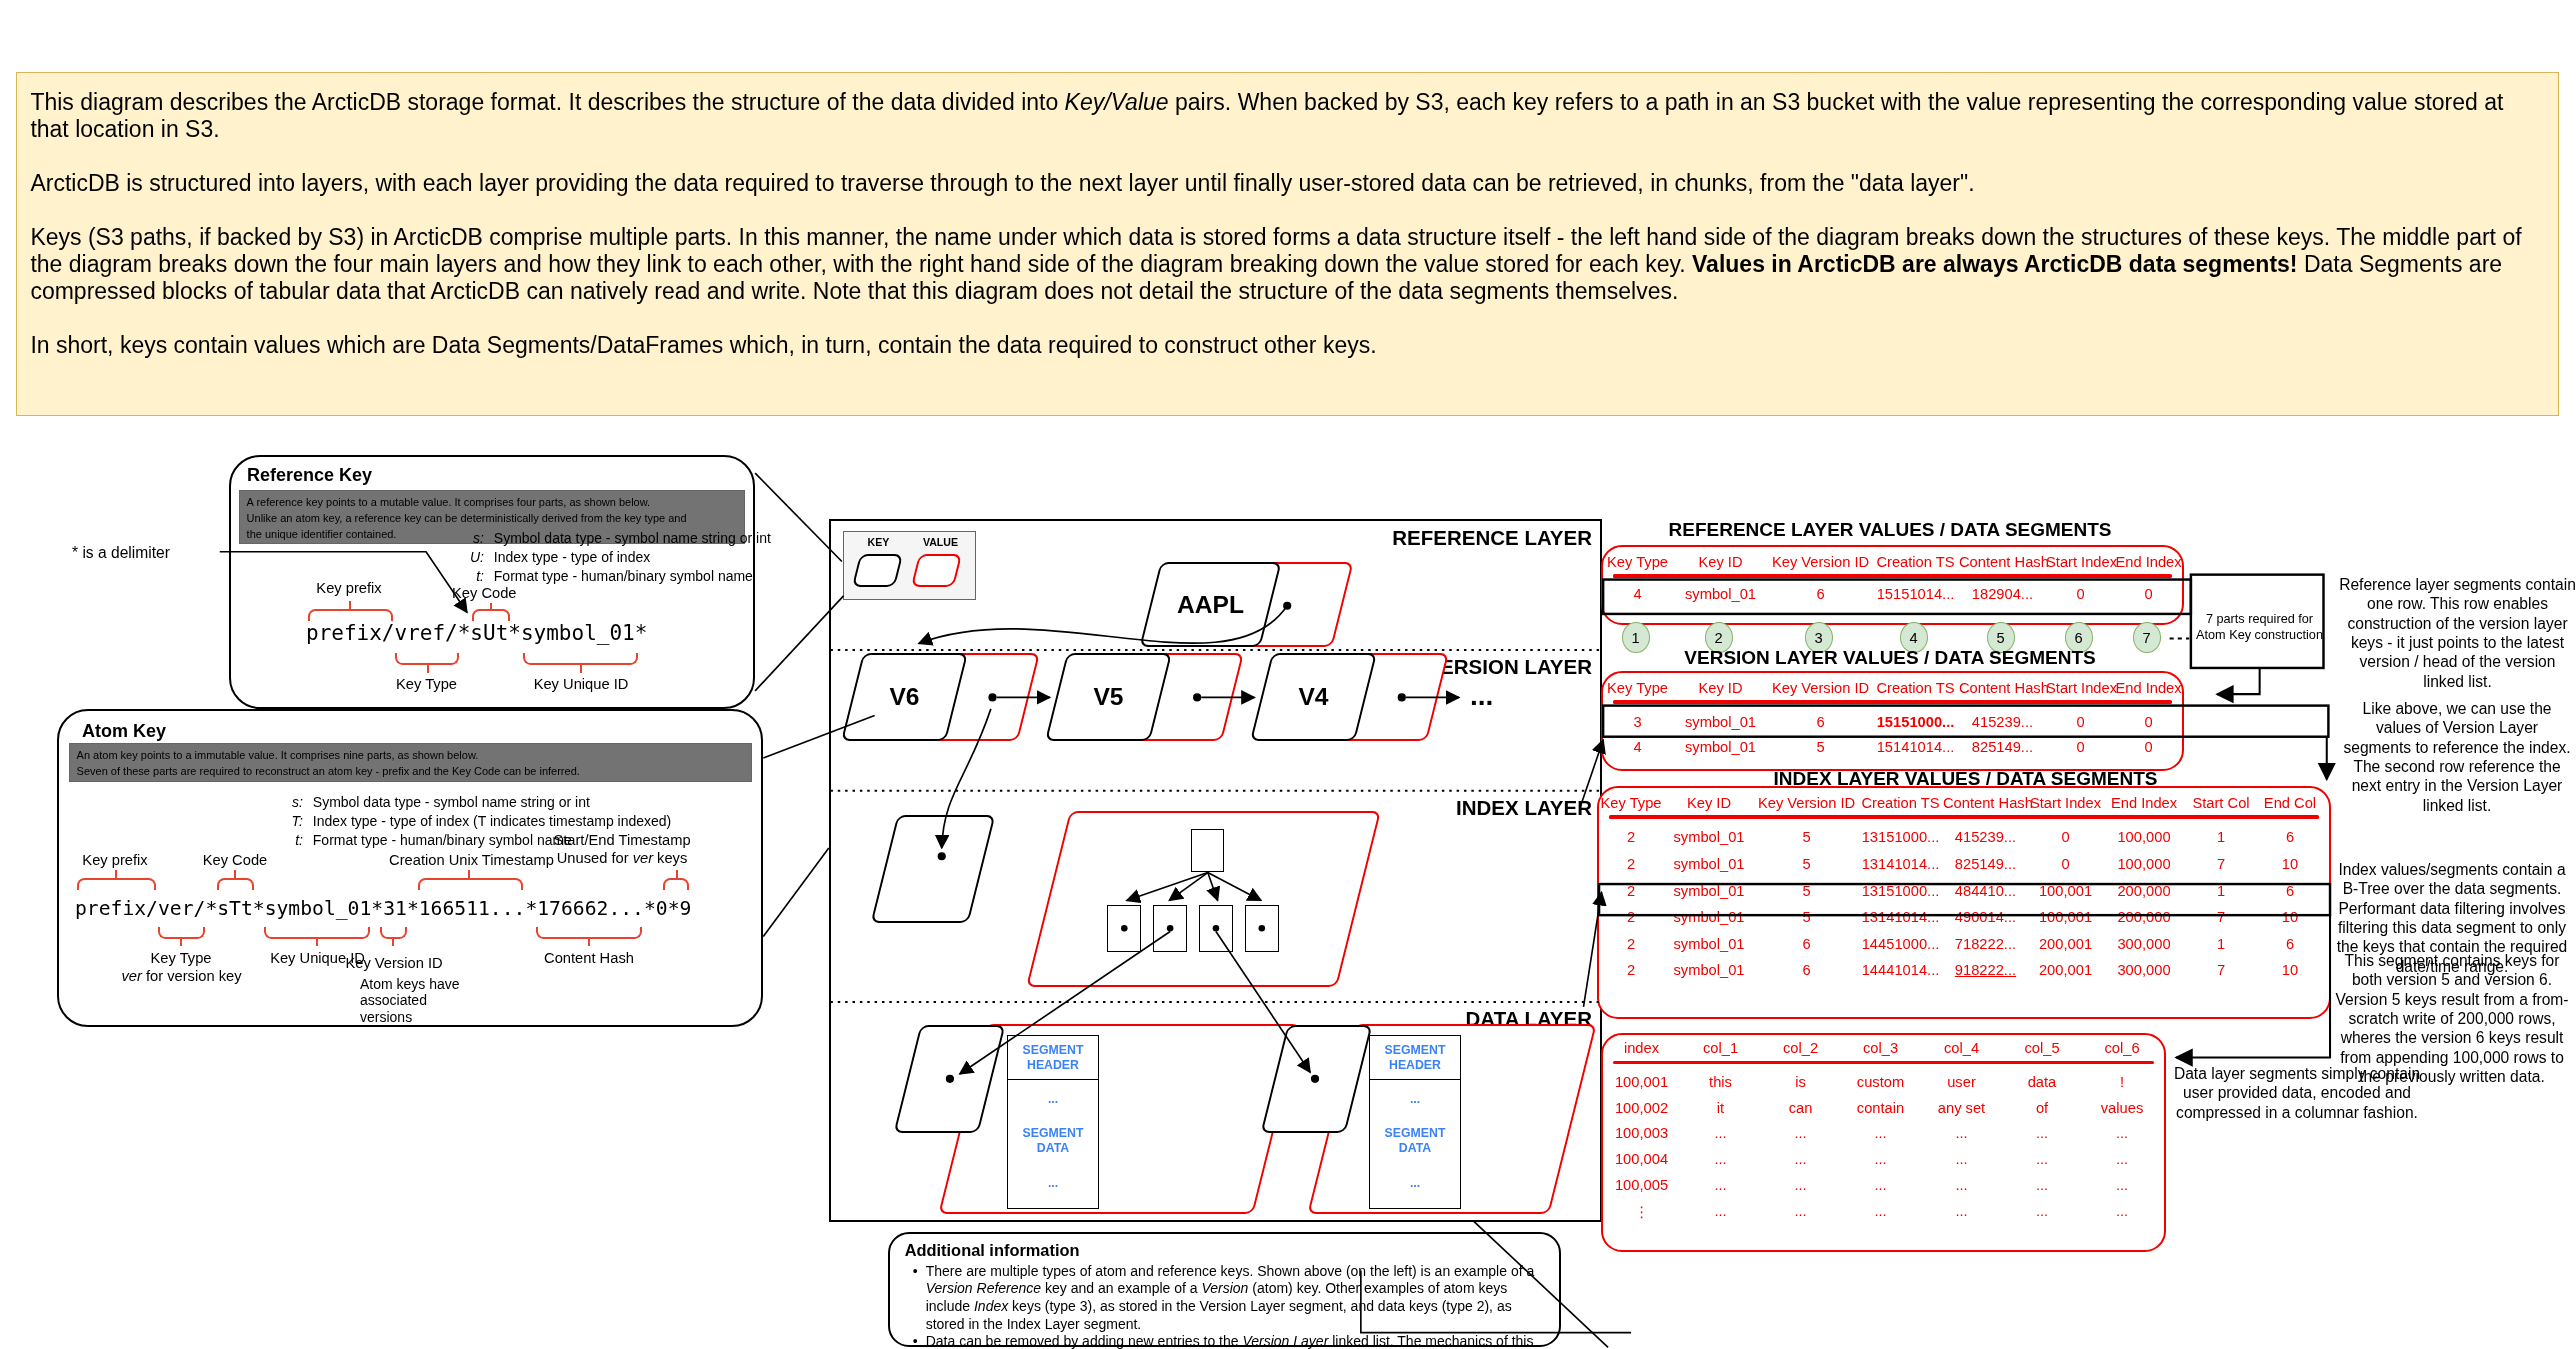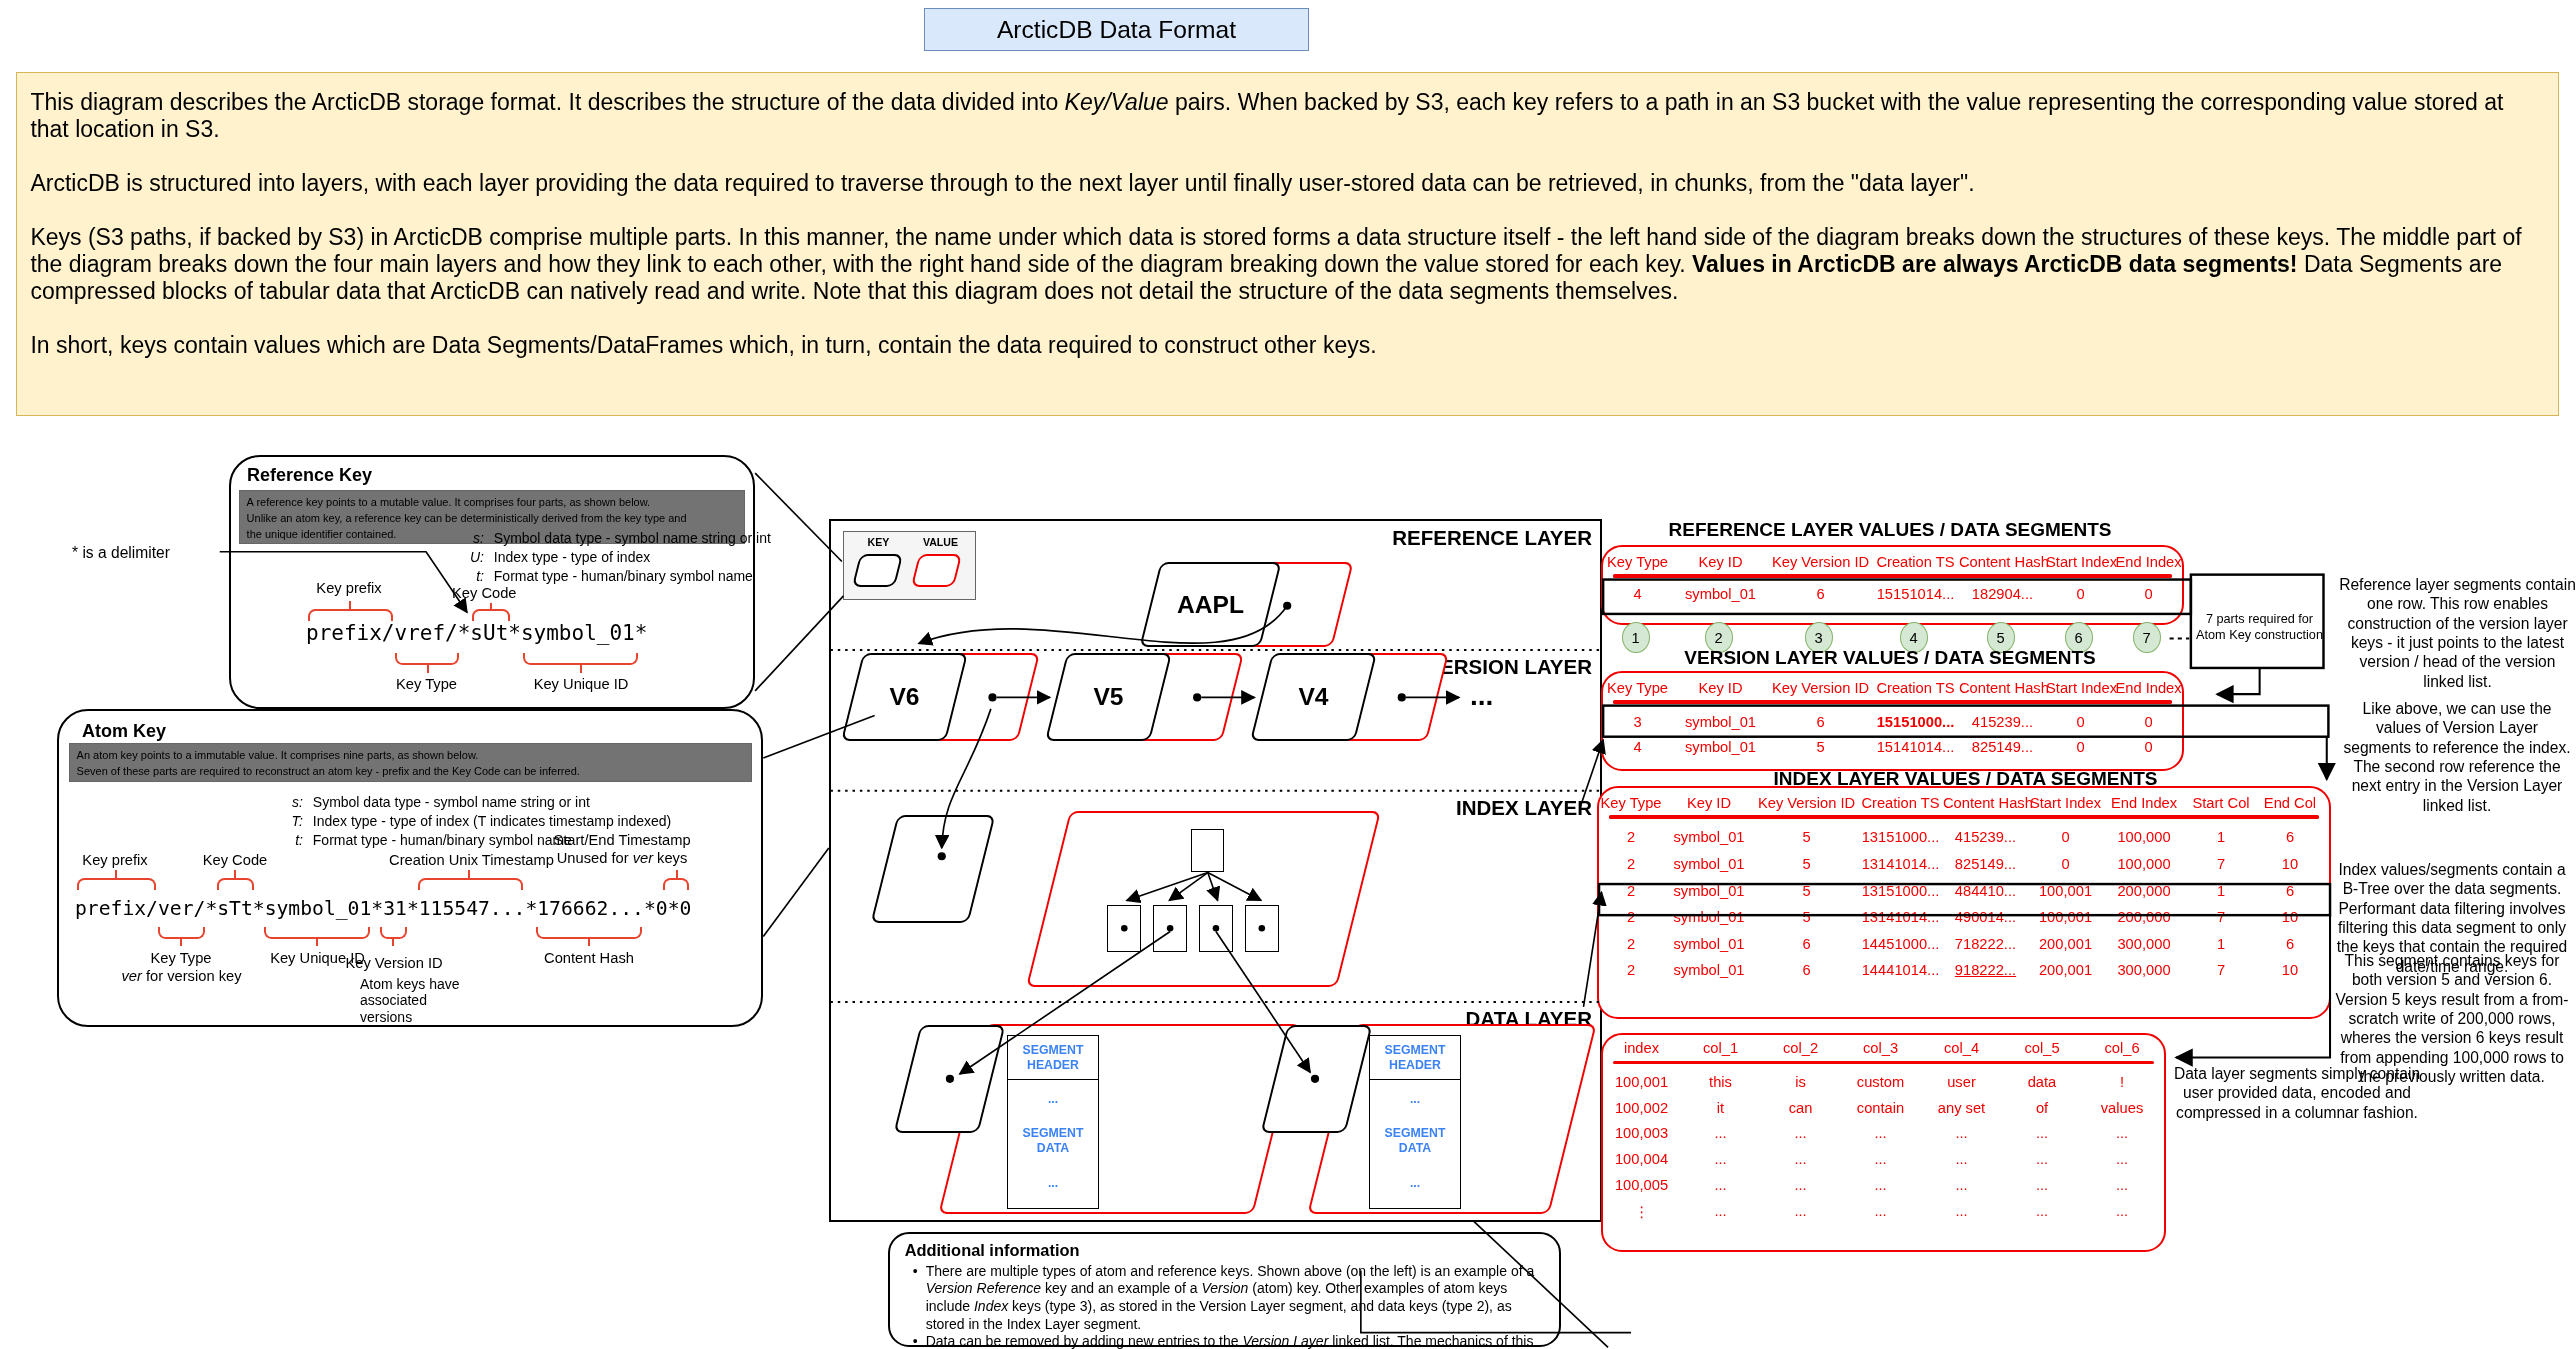--- a/index.html
+++ b/index.html
@@ -43,23 +43,20 @@
   #info .ititle{font-weight:bold;font-size:16.4px;margin-bottom:3.3px;color:#000}
   .bullet{display:flex;font-size:14px;line-height:17.6px;color:#000}
   .bdot{width:21px;text-align:center;flex:none}
   svg.overlay{position:absolute;left:0;top:0;z-index:20;pointer-events:none}
 </style>
 </head>
 <body>
 
 <div id="root">
 
-  <div id="titlebox">
-    <span>ArcticDB Data Format</span>
-  </div>
 
   <div id="intro">
       <div class="intro-para"><span>This diagram describes the ArcticDB storage format. It describes the structure of the data divided into </span><span style="font-style: italic;">Key/Value</span><span> pairs. When backed by S3, each key refers to a path in an S3 bucket with the value representing the corresponding value stored at that location in S3.</span></div>
       <div class="intro-para"><span>ArcticDB is structured into layers, with each layer providing the data required to traverse through to the next layer until finally user-stored data can be retrieved, in chunks, from the "data layer".</span></div>
       <div class="intro-para"><span>Keys (S3 paths, if backed by S3) in ArcticDB comprise multiple parts. In this manner, the name under which data is stored forms a data structure itself - the left hand side of the diagram breaks down the structures of these keys. The middle part of the diagram breaks down the four main layers and how they link to each other, with the right hand side of the diagram breaking down the value stored for each key. </span><span style="font-weight: bold;">Values in ArcticDB are always ArcticDB data segments!</span><span> Data Segments are compressed blocks of tabular data that ArcticDB can natively read and write. Note that this diagram does not detail the structure of the data segments themselves.</span></div>
       <div class="intro-para"><span>In short, keys contain values which are Data Segments/DataFrames which, in turn, contain the data required to construct other keys.</span></div>
     </div>
 
   <div class="callout" style="left:229px;top:455px;width:526px;height:254px"></div>
   <div class="boxtitle" style="left:247px;top:465px">Reference Key</div>
@@ -123,21 +120,21 @@
   <div class="klabel" style="left:540px;top:832px;width:164px">Start/End Timestamp</div>
   <div class="klabel" style="left:540px;top:850px;width:164px"><span>Unused for </span><span style="font-style: italic;">ver</span><span> keys</span></div>
   <div class="bn" style="left:77px;top:878px;width:79px;height:11.5px"></div>
   <div class="vstem" style="left:115px;top:870px;height:8.2px"></div>
   <div class="bn" style="left:217px;top:878px;width:37px;height:11.5px"></div>
   <div class="vstem" style="left:234px;top:870px;height:8.2px"></div>
   <div class="bn" style="left:418px;top:878px;width:105px;height:11.5px"></div>
   <div class="vstem" style="left:468px;top:870px;height:8.2px"></div>
   <div class="bn" style="left:663px;top:878px;width:26px;height:11.5px"></div>
   <div class="vstem" style="left:676px;top:870px;height:8.2px"></div>
-  <div class="keystr" style="left:75px;top:897px;font-size:19.7px">prefix/ver/*sTt*symbol_01*31*115547...*176662...*0*0</div>
+  <div class="keystr" style="left:75px;top:897px;font-size:19.7px">prefix/ver/*sTt*symbol_01*31*166511...*176662...*0*9</div>
   <div class="bu" style="left:158px;top:927px;width:47px;height:11.5px"></div>
   <div class="vstem" style="left:180px;top:938px;height:8.2px"></div>
   <div class="bu" style="left:264px;top:927px;width:106px;height:11.5px"></div>
   <div class="vstem" style="left:316px;top:938px;height:8.2px"></div>
   <div class="bu" style="left:380px;top:927px;width:27px;height:11.5px"></div>
   <div class="vstem" style="left:392px;top:938px;height:8.2px"></div>
   <div class="bu" style="left:536px;top:927px;width:106px;height:11.5px"></div>
   <div class="vstem" style="left:588px;top:938px;height:8.2px"></div>
   <div class="klabel" style="left:135px;top:950px;width:92px">Key Type</div>
   <div class="klabel" style="left:111px;top:968px;width:141px"><span style="font-style: italic;">ver</span><span> for version key</span></div>

